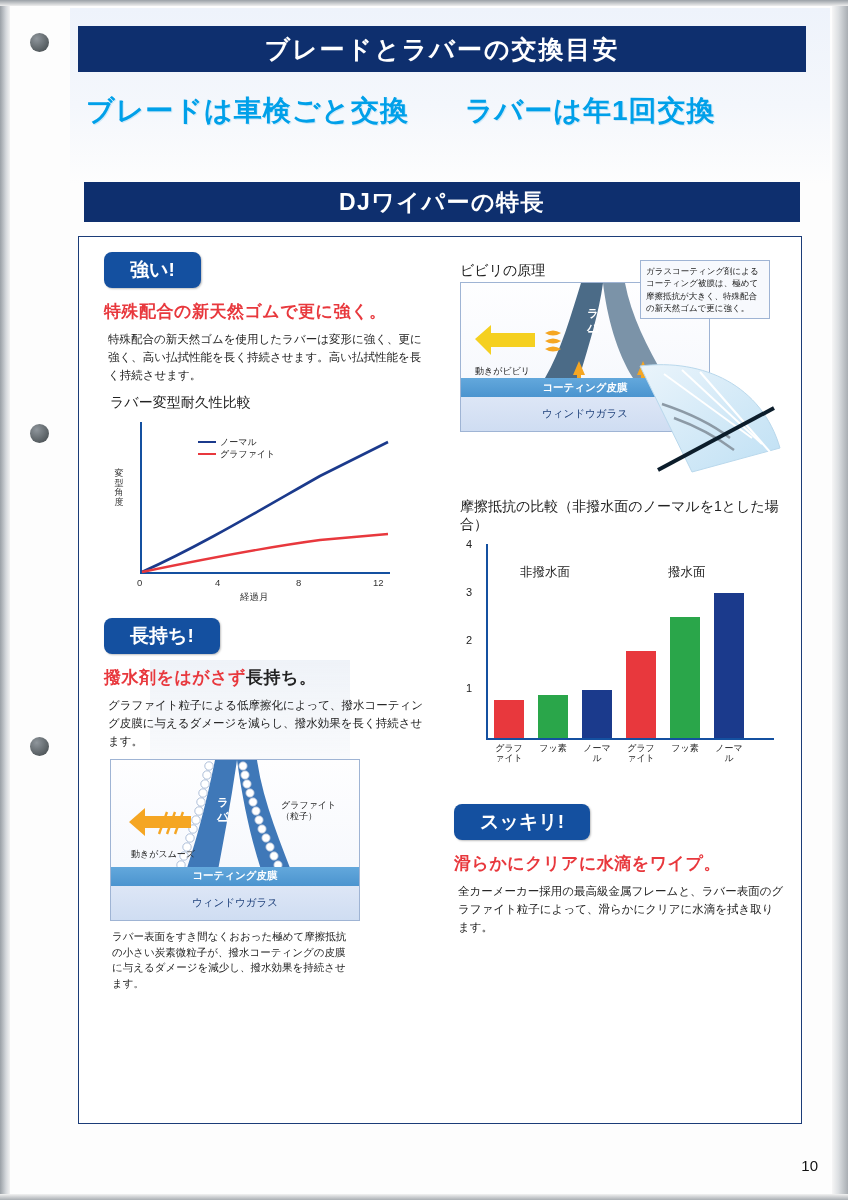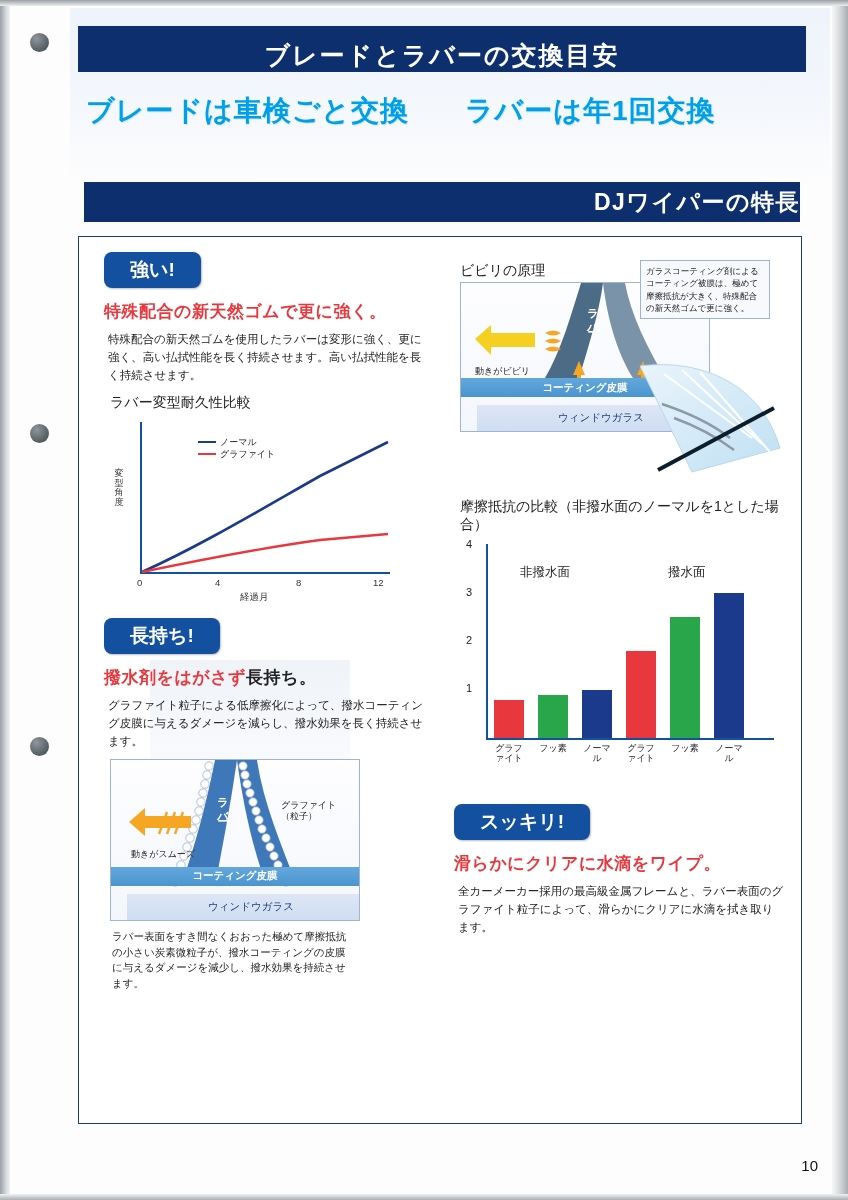--- a/index.html
+++ b/index.html
@@ -69,21 +69,21 @@
     background: linear-gradient(180deg, #eef3fb 0%, #f4f7fc 55%, #fdfdfd 100%);
   }
 
   
   .banner {
     position: absolute;
     left: 78px; top: 26px;
     width: 728px; height: 46px;
     background: #0e2f6e;
     display: flex;
-    align-items: flex-end;
+    align-items: center;
     justify-content: center;
   }
   .banner-title {
     color: #ffffff;
     font-size: 25px;
     font-weight: bold;
     letter-spacing: 2px;
   }
 
   .headline-row {
@@ -104,21 +104,21 @@
   }
 
   
   .section-head {
     position: absolute;
     left: 84px; top: 182px;
     width: 716px; height: 40px;
     background: #0e2f6e;
     display: flex;
     align-items: center;
-    justify-content: flex-end;
+    justify-content: center;
   }
   .section-head span {
     color: #ffffff;
     font-size: 23px;
     font-weight: bold;
     letter-spacing: 1.5px;
   }
 
   
   .frame {
@@ -294,21 +294,21 @@
   }
   .layer-coat {
     position: absolute;
     left: 0; bottom: 34px; width: 100%; height: 19px;
     background: linear-gradient(180deg,#63a8dc,#4b94cf);
     display: flex; align-items: center; justify-content: center;
     color: #fff; font-size: 10.5px; font-weight: bold;
   }
   .layer-glass {
     position: absolute;
-    left: 16px; bottom: 0; width: 100%; height: 26px;
+    left: 0; bottom: 0; width: 100%; height: 34px;
     background: linear-gradient(180deg,#dde6f6,#cfddf2);
     display: flex; align-items: center; justify-content: center;
     color: #1c3f79; font-size: 10.5px;
   }
   .lbl-small {
     position: absolute;
     font-size: 9px;
     color: #222;
   }
   .rubber-label {

